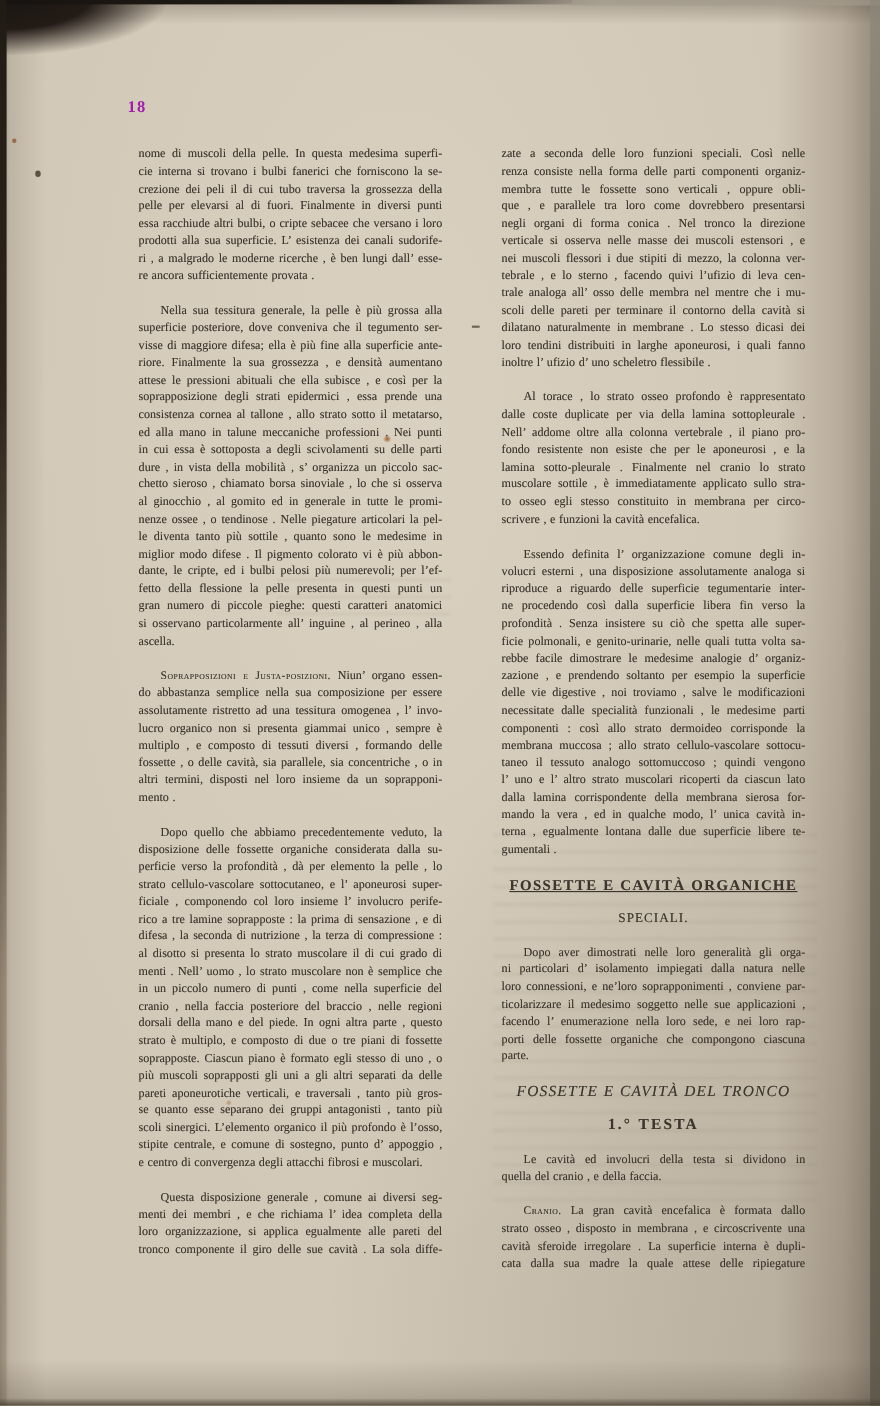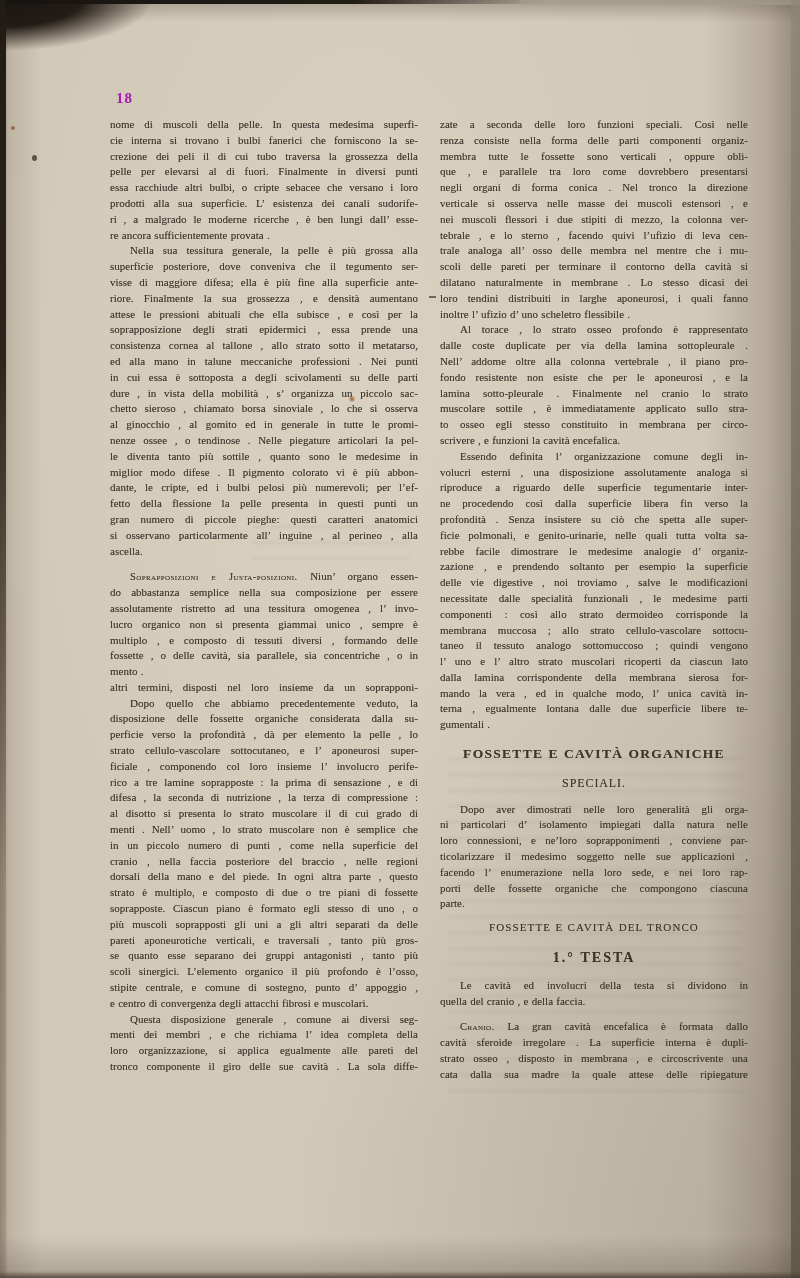--- a/index.html
+++ b/index.html
@@ -60,30 +60,30 @@
     font-size:15px;font-weight:bold;letter-spacing:1px;color:#a21caf;
   }
   .col{
     position:absolute;top:117px;width:308px;
     font-size:11px;line-height:15.8px;color:#3c362d;
     word-spacing:0.5px;
     text-shadow:0 0 0.4px rgba(60,54,45,0.45);
   }
   .col-left{left:110px;}
   .col-right{left:440px;}
-  .para{margin:0;}
+  .para{margin:16px;}
   .para.gap{margin-top:10px;}
   .line{text-align:justify;text-align-last:justify;}
   .line.last{text-align-last:left;}
   .line.indent{text-indent:20px;}
   .sc{font-variant:small-caps;font-size:10.5px;letter-spacing:0.4px;}
   .heading{text-align:center;color:#3c362d;}
-  .h-main{font-weight:bold;font-size:13.5px;letter-spacing:1.3px;margin:13px 0 0 0;}
+  .h-main{font-weight:bold;font-size:13.5px;letter-spacing:1.3px;margin:13px 0 0 0;text-decoration:underline;}
   .h-sub{font-size:12px;letter-spacing:0.9px;margin:14px 0 10px 0;}
-  .h-section{font-size:11px;letter-spacing:1.1px;margin:8px 0 0 0;}
+  .h-section{font-size:14px;letter-spacing:1.1px;margin:8px 0 0 0;font-style:italic;}
   .h-num{font-weight:bold;font-size:14px;letter-spacing:2px;margin:14px 0 12px 0;}
 </style>
 </head>
 <body>
 
 <div class="paper"></div>
 <div class="corner-tl"></div>
 <div class="top-edge"></div>
 <div class="top-right-edge"></div>
 <div class="left-edge"></div>
@@ -132,22 +132,22 @@
       <div class="line">si osservano particolarmente all’ inguine , al perineo , alla</div>
       <div class="line last">ascella.</div>
     </div>
     <div class="para gap">
       <div class="line indent"><span class="sc">Soprapposizioni e Justa-posizioni.</span> Niun’ organo essen-</div>
       <div class="line">do abbastanza semplice nella sua composizione per essere</div>
       <div class="line">assolutamente ristretto ad una tessitura omogenea , l’ invo-</div>
       <div class="line">lucro organico non si presenta giammai unico , sempre è</div>
       <div class="line">multiplo , e composto di tessuti diversi , formando delle</div>
       <div class="line">fossette , o delle cavità, sia parallele, sia concentriche , o in</div>
+      <div class="line">altri termini, disposti nel loro insieme da un soprapponi-</div>
       <div class="line last">mento .</div>
-      <div class="line">altri termini, disposti nel loro insieme da un soprapponi-</div>
     </div>
     <div class="para">
       <div class="line indent">Dopo quello che abbiamo precedentemente veduto, la</div>
       <div class="line">disposizione delle fossette organiche considerata dalla su-</div>
       <div class="line">perficie verso la profondità , dà per elemento la pelle , lo</div>
       <div class="line">strato cellulo-vascolare sottocutaneo, e l’ aponeurosi super-</div>
       <div class="line">ficiale , componendo col loro insieme l’ involucro perife-</div>
       <div class="line">rico a tre lamine soprapposte : la prima di sensazione , e di</div>
       <div class="line">difesa , la seconda di nutrizione , la terza di compressione :</div>
       <div class="line">al disotto si presenta lo strato muscolare il di cui grado di</div>
@@ -229,17 +229,17 @@
       <div class="line last">parte.</div>
     </div>
     <div class="heading h-section">FOSSETTE E CAVITÀ DEL TRONCO</div>
     <div class="heading h-num">1.° TESTA</div>
     <div class="para">
       <div class="line indent">Le cavità ed involucri della testa si dividono in</div>
       <div class="line last">quella del cranio , e della faccia.</div>
     </div>
     <div class="para gap">
       <div class="line indent"><span class="sc">Cranio.</span> La gran cavità encefalica è formata dallo</div>
+      <div class="line">strato osseo , disposto in membrana , e circoscrivente una</div>
       <div class="line">cavità sferoide irregolare . La superficie interna è dupli-</div>
-      <div class="line">strato osseo , disposto in membrana , e circoscrivente una</div>
       <div class="line">cata dalla sua madre la quale attese delle ripiegature</div>
     </div>
   </div>
 
 </body></html>

